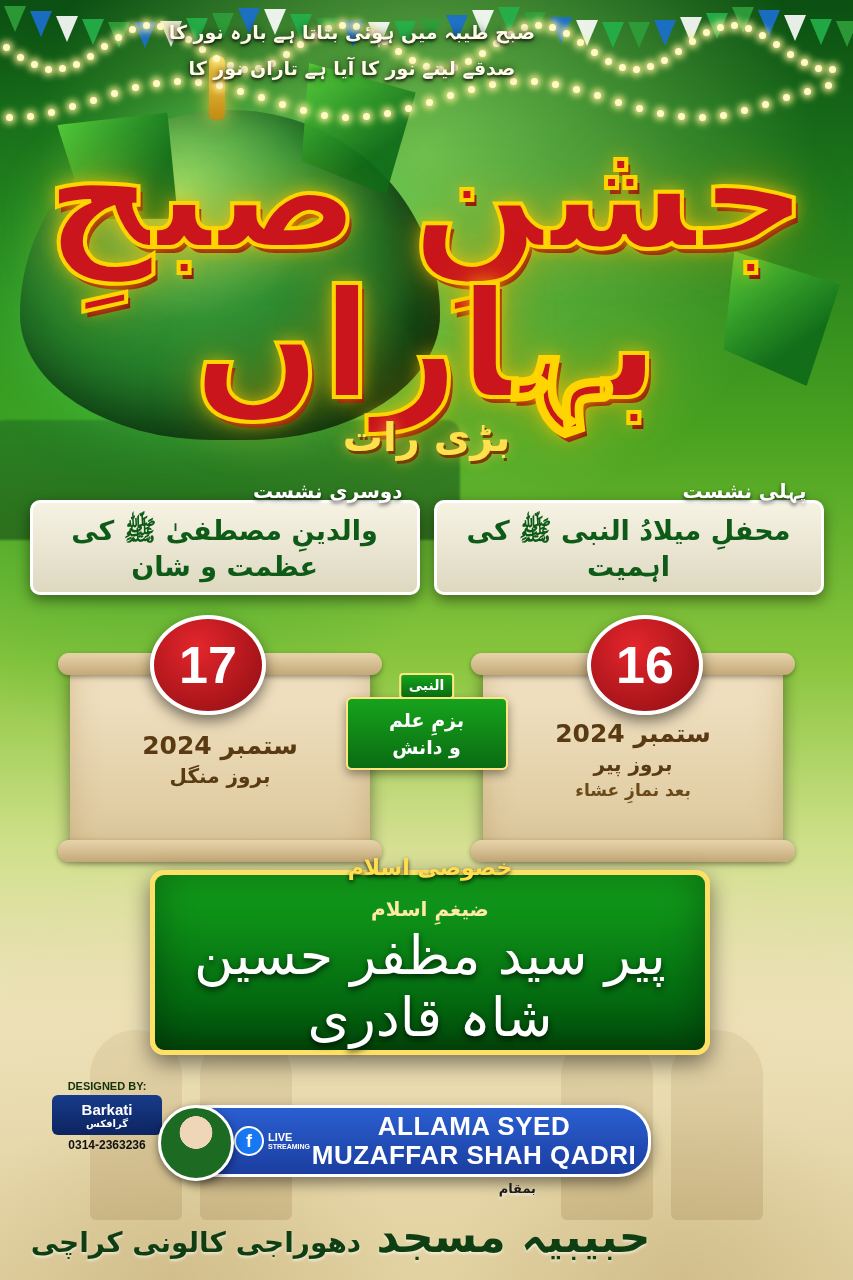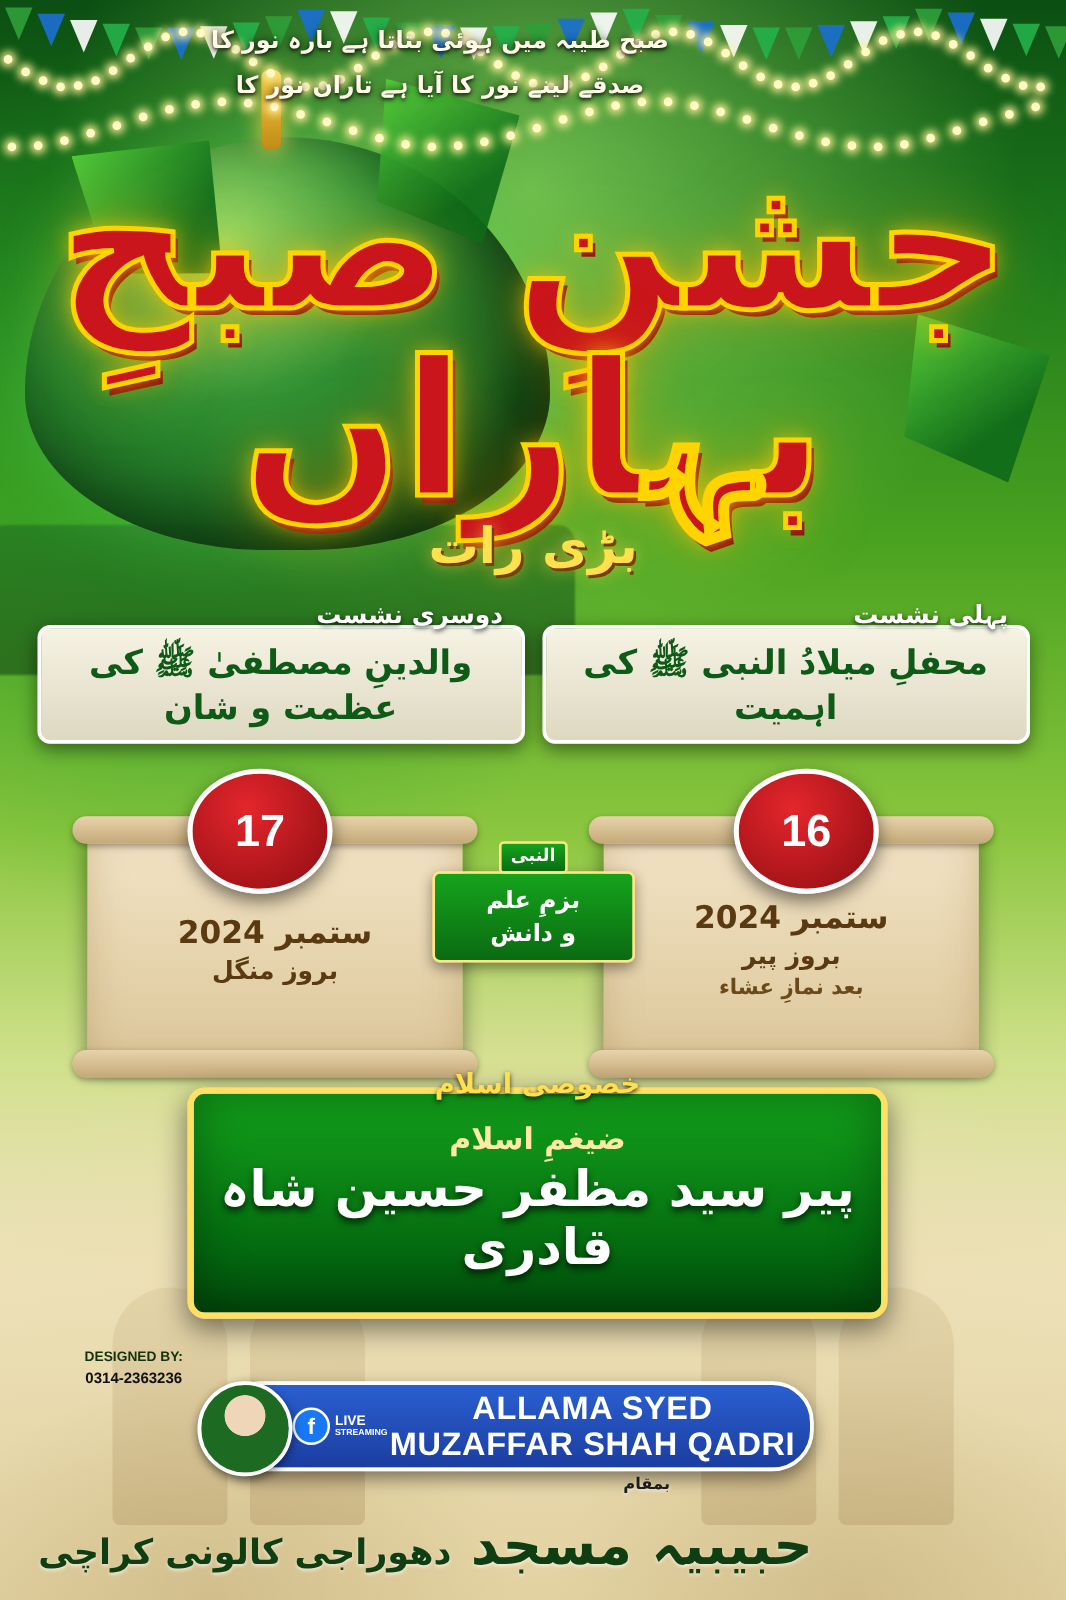--- a/index.html
+++ b/index.html
@@ -120,21 +120,21 @@
     display:flex;flex-direction:column;justify-content:center;gap:4px;
   }
   .stxt .d1{font-size:25px;}
   .stxt .d2{font-size:20px;}
   .stxt .d3{font-size:17px;color:#6b4a1a;}
   .daybadge{
     position:absolute;top:-10px;width:108px;height:92px;
     background:radial-gradient(circle at 40% 30%,#e4262c,#8d0d12);
     border:4px solid #ffffff;border-radius:50%;
     box-shadow:0 6px 14px rgba(0,0,0,.5);
-    color:#fff;font-size:36px;font-weight:bold;
+    color:#fff;font-size:52px;font-weight:bold;
     display:flex;align-items:center;justify-content:center;text-align:center;
   }
   .daybadge.l{left:150px;} .daybadge.r{right:150px;}
   .midtag{
     position:absolute;left:50%;top:72px;transform:translateX(-50%);
     width:150px;padding:8px 4px;text-align:center;
     background:linear-gradient(#16a31c,#0a6b12);
     border:2px solid #ffe680;border-radius:6px;
     color:#ffffff;font-size:19px;font-weight:bold;line-height:1.4;
     box-shadow:0 4px 10px rgba(0,0,0,.4);
@@ -150,23 +150,23 @@
     background:linear-gradient(#13a31b,#046b10 70%,#024c0b);
     border:5px solid #ffe066;border-radius:14px;
     box-shadow:0 8px 22px rgba(0,0,0,.5), inset 0 0 40px rgba(0,0,0,.35);
     text-align:center;box-sizing:border-box;padding-top:6px;
   }
   .speaker .khitab{
     position:absolute;top:-20px;left:0;width:100%;
     color:#ffdf4d;font-size:22px;font-weight:bold;
     text-shadow:0 2px 4px rgba(0,0,0,.8);
   }
-  .speaker .pre{color:#ffe9a6;font-size:24px;font-weight:bold;margin-top:16px;}
+  .speaker .pre{color:#ffe9a6;font-size:20px;font-weight:bold;margin-top:16px;}
   .speaker .name{
-    color:#ffffff;font-size:40px;font-weight:bold;line-height:1.15;margin-top:4px;
+    color:#ffffff;font-size:54px;font-weight:normal;line-height:1.15;margin-top:4px;
     text-shadow:0 3px 6px rgba(0,0,0,.7);
     text-align:center;
   }
   
   .designer{
     position:absolute;left:52px;top:1080px;width:110px;text-align:center;
     color:#14310a;font-size:11px;font-weight:bold;
   }
   .designer .box{
     margin-top:3px;background:linear-gradient(#173b8a,#0d2460);
@@ -414,20 +414,24 @@
   </div>
 
   <div class="speaker">
     <div class="khitab urdu">خصوصی اسلام</div>
     <div class="pre urdu">ضیغمِ اسلام</div>
     <div class="name urdu">پیر سید مظفر حسین شاہ قادری</div>
   </div>
 
   <div class="designer">
     <div>DESIGNED BY:</div>
+    <div class="box">
+      <div>Barkati</div>
+      <div class="urdu" style="font-size:10px">گرافکس</div>
+    </div>
     <div class="phone">0314-2363236</div>
   </div>
 
   <div class="livebar">
     <div class="avatar"></div>
     <div class="fb">f</div>
     <div class="live">
       <div>LIVE</div>
       <div style="font-size:7px">STREAMING</div>
     </div>

